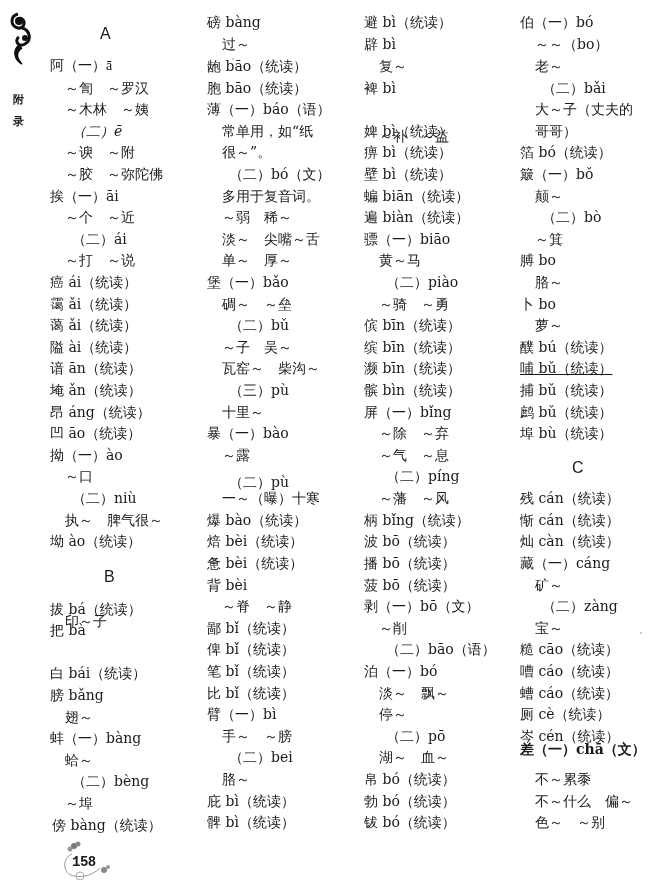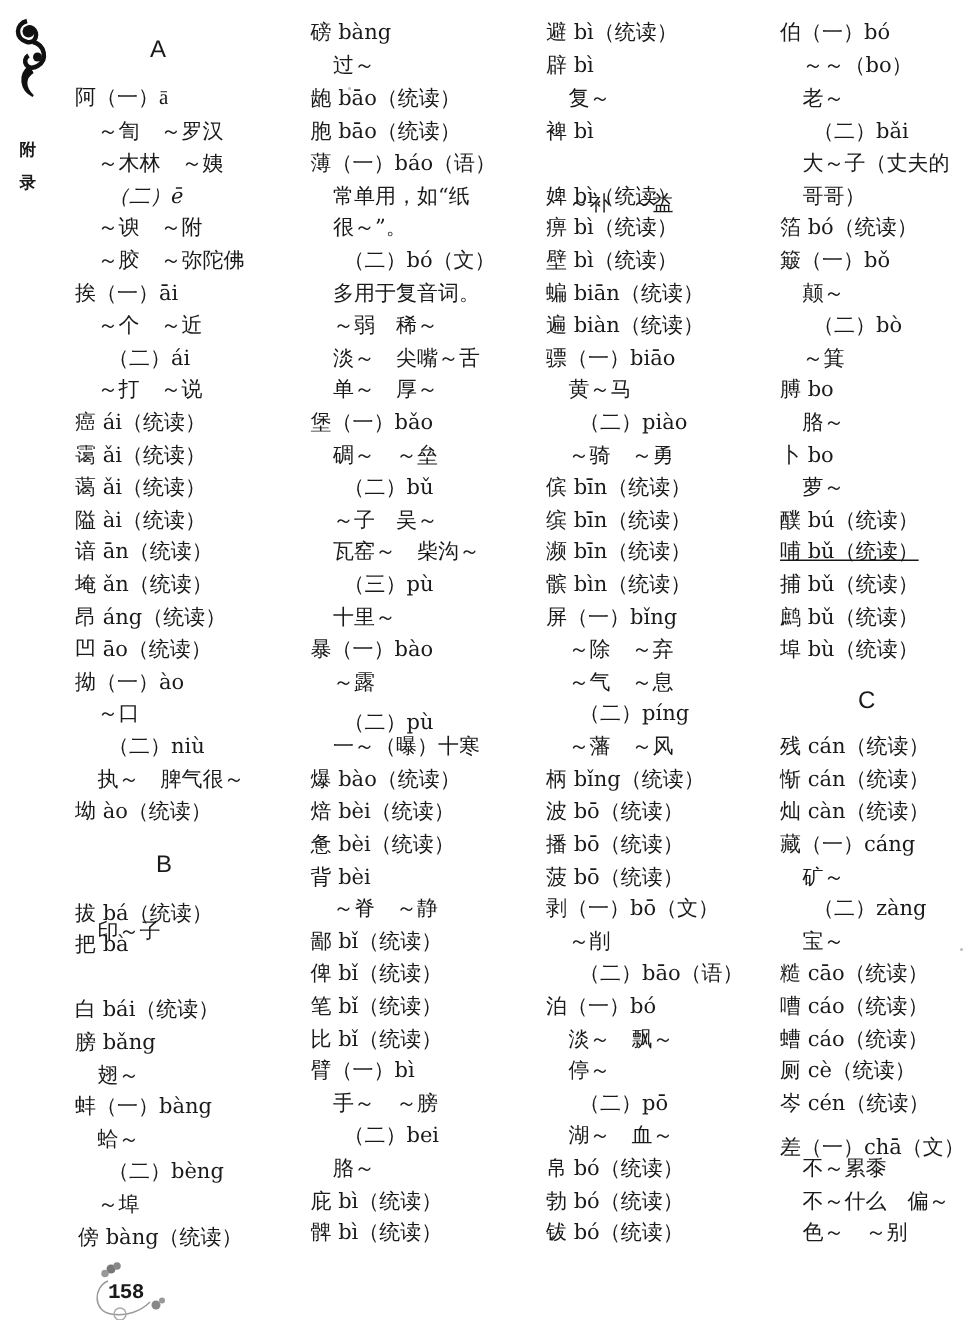--- a/index.html
+++ b/index.html
@@ -176,21 +176,21 @@
       <div class="line" style="top: 532px;">灿 càn（统读）</div>
       <div class="line" style="top: 554px;">藏（一）cáng</div>
       <div class="line ind1" style="top: 576px;">矿～</div>
       <div class="line ind2" style="top: 597px;">（二）zàng</div>
       <div class="line ind1" style="top: 619px;">宝～</div>
       <div class="line" style="top: 640px;">糙 cāo（统读）</div>
       <div class="line" style="top: 662px;">嘈 cáo（统读）</div>
       <div class="line" style="top: 684px;">螬 cáo（统读）</div>
       <div class="line" style="top: 705px;">厕 cè（统读）</div>
       <div class="line" style="top: 727px;">岑 cén（统读）</div>
-      <div class="line" style="top: 756px;">差（一）chā（文）</div>
+      <div class="line" style="top: 740px; font-weight: bold;">差（一）chā（文）</div>
       <div class="line ind1" style="top: 770px;">不～累黍</div>
       <div class="line ind1" style="top: 792px;">不～什么　偏～</div>
       <div class="line ind1" style="top: 813px;">色～　～别</div>
     </div>
   </div>
 
 <div class="pageno">
   <svg width="60" height="40" viewBox="0 0 60 40" style="position:absolute;left:0;top:0;">
     <circle cx="14" cy="6" r="3" fill="#777"></circle>
     <circle cx="18" cy="4" r="2.5" fill="#888"></circle>

